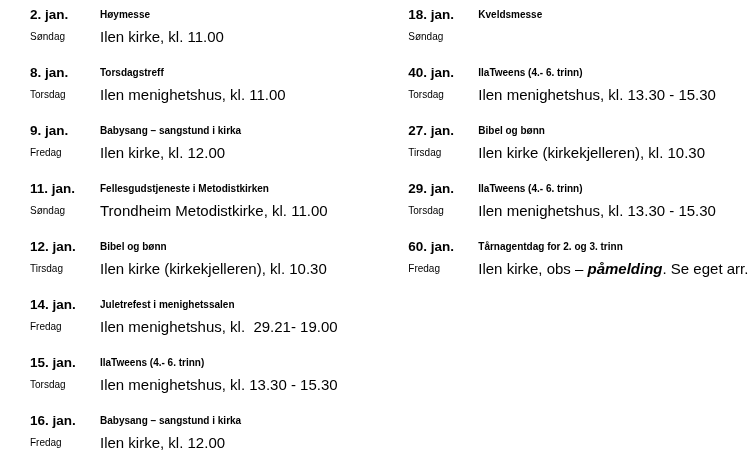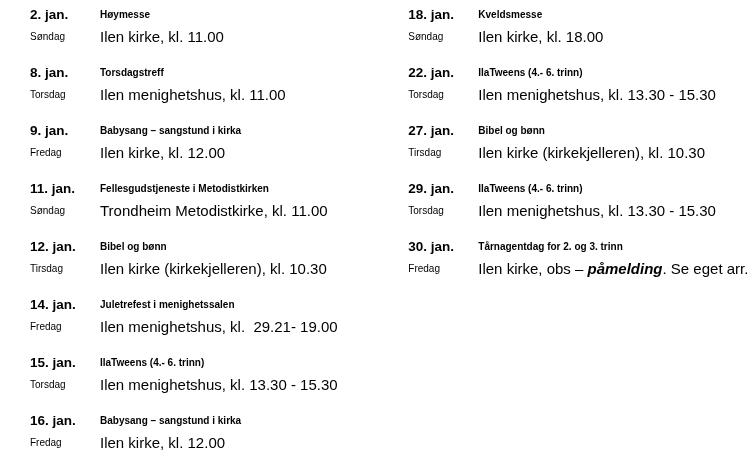--- a/index.html
+++ b/index.html
@@ -180,27 +180,26 @@
 
     <div class="column column-right">
 
       <div class="event">
         <div class="event-when">
           <span class="date">18. jan.</span>
           <span class="weekday">Søndag</span>
         </div>
         <div class="event-what">
           <span class="title">Kveldsmesse</span>
-          <span class="detail">Ilen kirke, kl. 18.00</span>
-        </div>
-      </div>
-
-      <div class="event">
-        <div class="event-when">
-          <span class="date">22. jan.</span>
+        </div>
+      </div>
+
+      <div class="event">
+        <div class="event-when">
+          <span class="date">40. jan.</span>
           <span class="weekday">Torsdag</span>
         </div>
         <div class="event-what">
           <span class="title">IlaTweens (4.- 6. trinn)</span>
           <span class="detail">Ilen menighetshus, kl. 13.30 - 15.30</span>
         </div>
       </div>
 
       <div class="event">
         <div class="event-when">
@@ -219,21 +218,21 @@
           <span class="weekday">Torsdag</span>
         </div>
         <div class="event-what">
           <span class="title">IlaTweens (4.- 6. trinn)</span>
           <span class="detail">Ilen menighetshus, kl. 13.30 - 15.30</span>
         </div>
       </div>
 
       <div class="event">
         <div class="event-when">
-          <span class="date">30. jan.</span>
+          <span class="date">60. jan.</span>
           <span class="weekday">Fredag</span>
         </div>
         <div class="event-what">
           <span class="title">Tårnagentdag for 2. og 3. trinn</span>
           <span class="detail"><span>Ilen kirke, obs – </span><span class="emph">påmelding</span><span>. Se eget arr.</span></span>
         </div>
       </div>
 
     </div>
 

